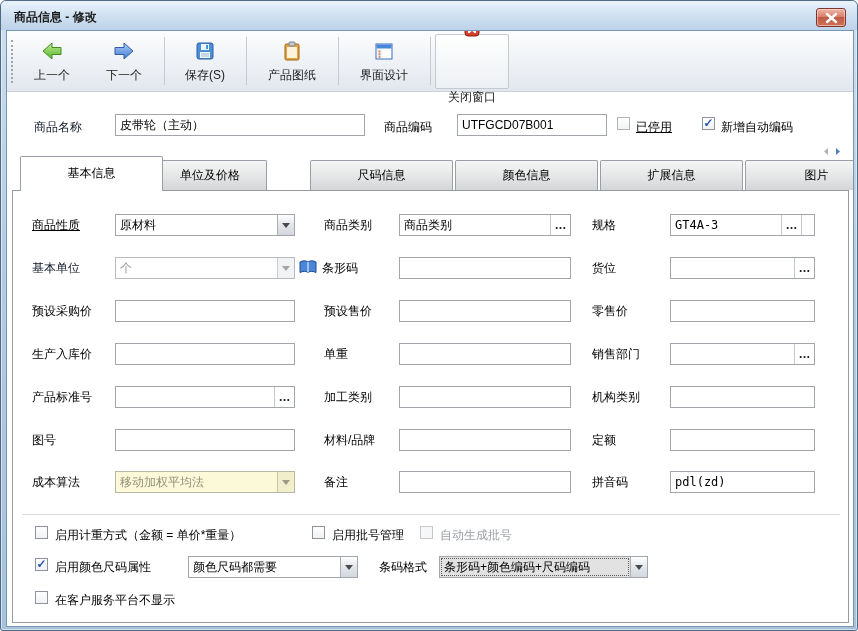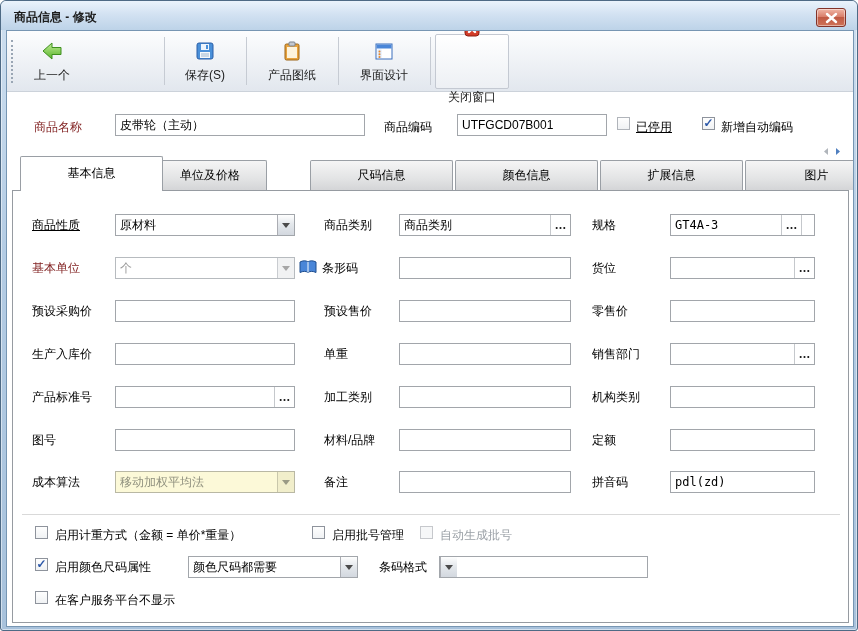--- a/index.html
+++ b/index.html
@@ -29,21 +29,21 @@
     background:linear-gradient(#fcfdfe,#eef1f5 55%,#e2e7ee); border-bottom:1px solid #ccd2da; }
   .grip { position:absolute; left:4px; top:9px; width:0; height:43px; border-left:2px dotted #9aa6b4; }
   .tbtn { position:absolute; top:3px; height:55px; display:flex; flex-direction:column;
     align-items:center; justify-content:center; gap:2px; cursor:pointer; border-radius:2px; }
   .tbtn .tlabel { white-space:nowrap; color:#1b1b1b; }
   .tsep { position:absolute; top:6px; height:48px; width:0; border-left:1px solid #c6cbd3; }
   .tbtn.boxed { border:1px solid #c4c9d2; background:linear-gradient(#ffffff,#edf0f4); }
 
   
   .lbl { position:absolute; white-space:nowrap; line-height:14px; }
-  .lbl.blue { color:#7f1d1d; }
+  .lbl.blue { color:#0f172a; }
   .lbl.gray { color:#9aa0a6; }
   .txt { position:absolute; height:22px; background:#fff; border:1px solid #a2a6ab;
     line-height:20px; padding:0 4px; overflow:hidden; white-space:nowrap; }
   .txt.mono { font-family:"DejaVu Sans Mono", monospace; }
   .fieldbox { position:absolute; height:22px; background:#fff; border:1px solid #a2a6ab;
     display:flex; align-items:stretch; }
   .fieldbox .val { flex:1; line-height:20px; padding:0 4px; overflow:hidden; white-space:nowrap; }
   .seg-ellipsis { width:20px; border-left:1px solid #c5c8cc; display:flex; align-items:center;
     justify-content:center; font-weight:bold; color:#222; cursor:pointer; }
   .seg-mini { width:13px; border-left:1px solid #c5c8cc; }
@@ -109,20 +109,33 @@
                 <linearGradient id="gGreen" x1="0" y1="0" x2="0" y2="1">
               <stop offset="0" stop-color="#c0ec96"></stop>
                   <stop offset="1" stop-color="#59b42a"></stop>
                 </linearGradient>
               </defs>
             <path d="M2 11 L11 3 L11 7.5 L20 7.5 L20 14.5 L11 14.5 L11 19 Z" fill="url(#gGreen)" stroke="#3e8f1e"></path>
           </svg></span>
         <span class="tlabel">上一个</span>
       </div>
 
+      <div class="tbtn" style="left:82px;width:70px;">
+        <span class="icon">
+          <svg width="22" height="22" viewBox="0 0 22 22">
+            <defs>
+                <linearGradient id="gBlue" x1="0" y1="0" x2="0" y2="1">
+              <stop offset="0" stop-color="#aecdf6"></stop>
+                  <stop offset="1" stop-color="#3f7cd4"></stop>
+                </linearGradient>
+              </defs>
+            <path d="M20 11 L11 3 L11 7.5 L2 7.5 L2 14.5 L11 14.5 L11 19 Z" fill="url(#gBlue)" stroke="#2c5fa8"></path>
+          </svg></span>
+        <span class="tlabel">下一个</span>
+      </div>
 
       <div class="tsep" style="left:157px;"></div>
 
       <div class="tbtn" style="left:162px;width:72px;">
         <span class="icon">
           <svg width="22" height="22" viewBox="0 0 22 22">
             <rect x="3" y="3" width="16" height="16" rx="2" fill="#4a90d9" stroke="#2a5fa8"></rect>
             <rect x="7" y="4" width="8" height="6" fill="#eef5fd"></rect>
             <rect x="12" y="5" width="2" height="4" fill="#4a90d9"></rect>
             <rect x="6" y="12" width="10" height="6" fill="#f5f8fb"></rect>
@@ -298,20 +311,21 @@
       </div>
     <div class="lbl" style="left:48px;top:529px;z-index:4;">启用颜色尺码属性</div>
     <div class="fieldbox" style="left:181px;top:525px;width:170px;z-index:4;">
       <span class="val">颜色尺码都需要</span>
       <span class="seg-arrow">
           <span class="tri"></span>
         </span>
     </div>
     <div class="lbl" style="left:372px;top:529px;z-index:4;">条码格式</div>
     <div class="fieldbox focused" style="left:432px;top:525px;width:209px;z-index:4;">
+      <span class="val">条形码+颜色编码+尺码编码</span>
       <span class="seg-arrow">
           <span class="tri"></span>
         </span>
     </div>
 
     <div class="cb" style="left:28px;top:560px;z-index:4;"></div>
     <div class="lbl" style="left:48px;top:562px;z-index:4;">在客户服务平台不显示</div>
 
   </div>
 </div>

